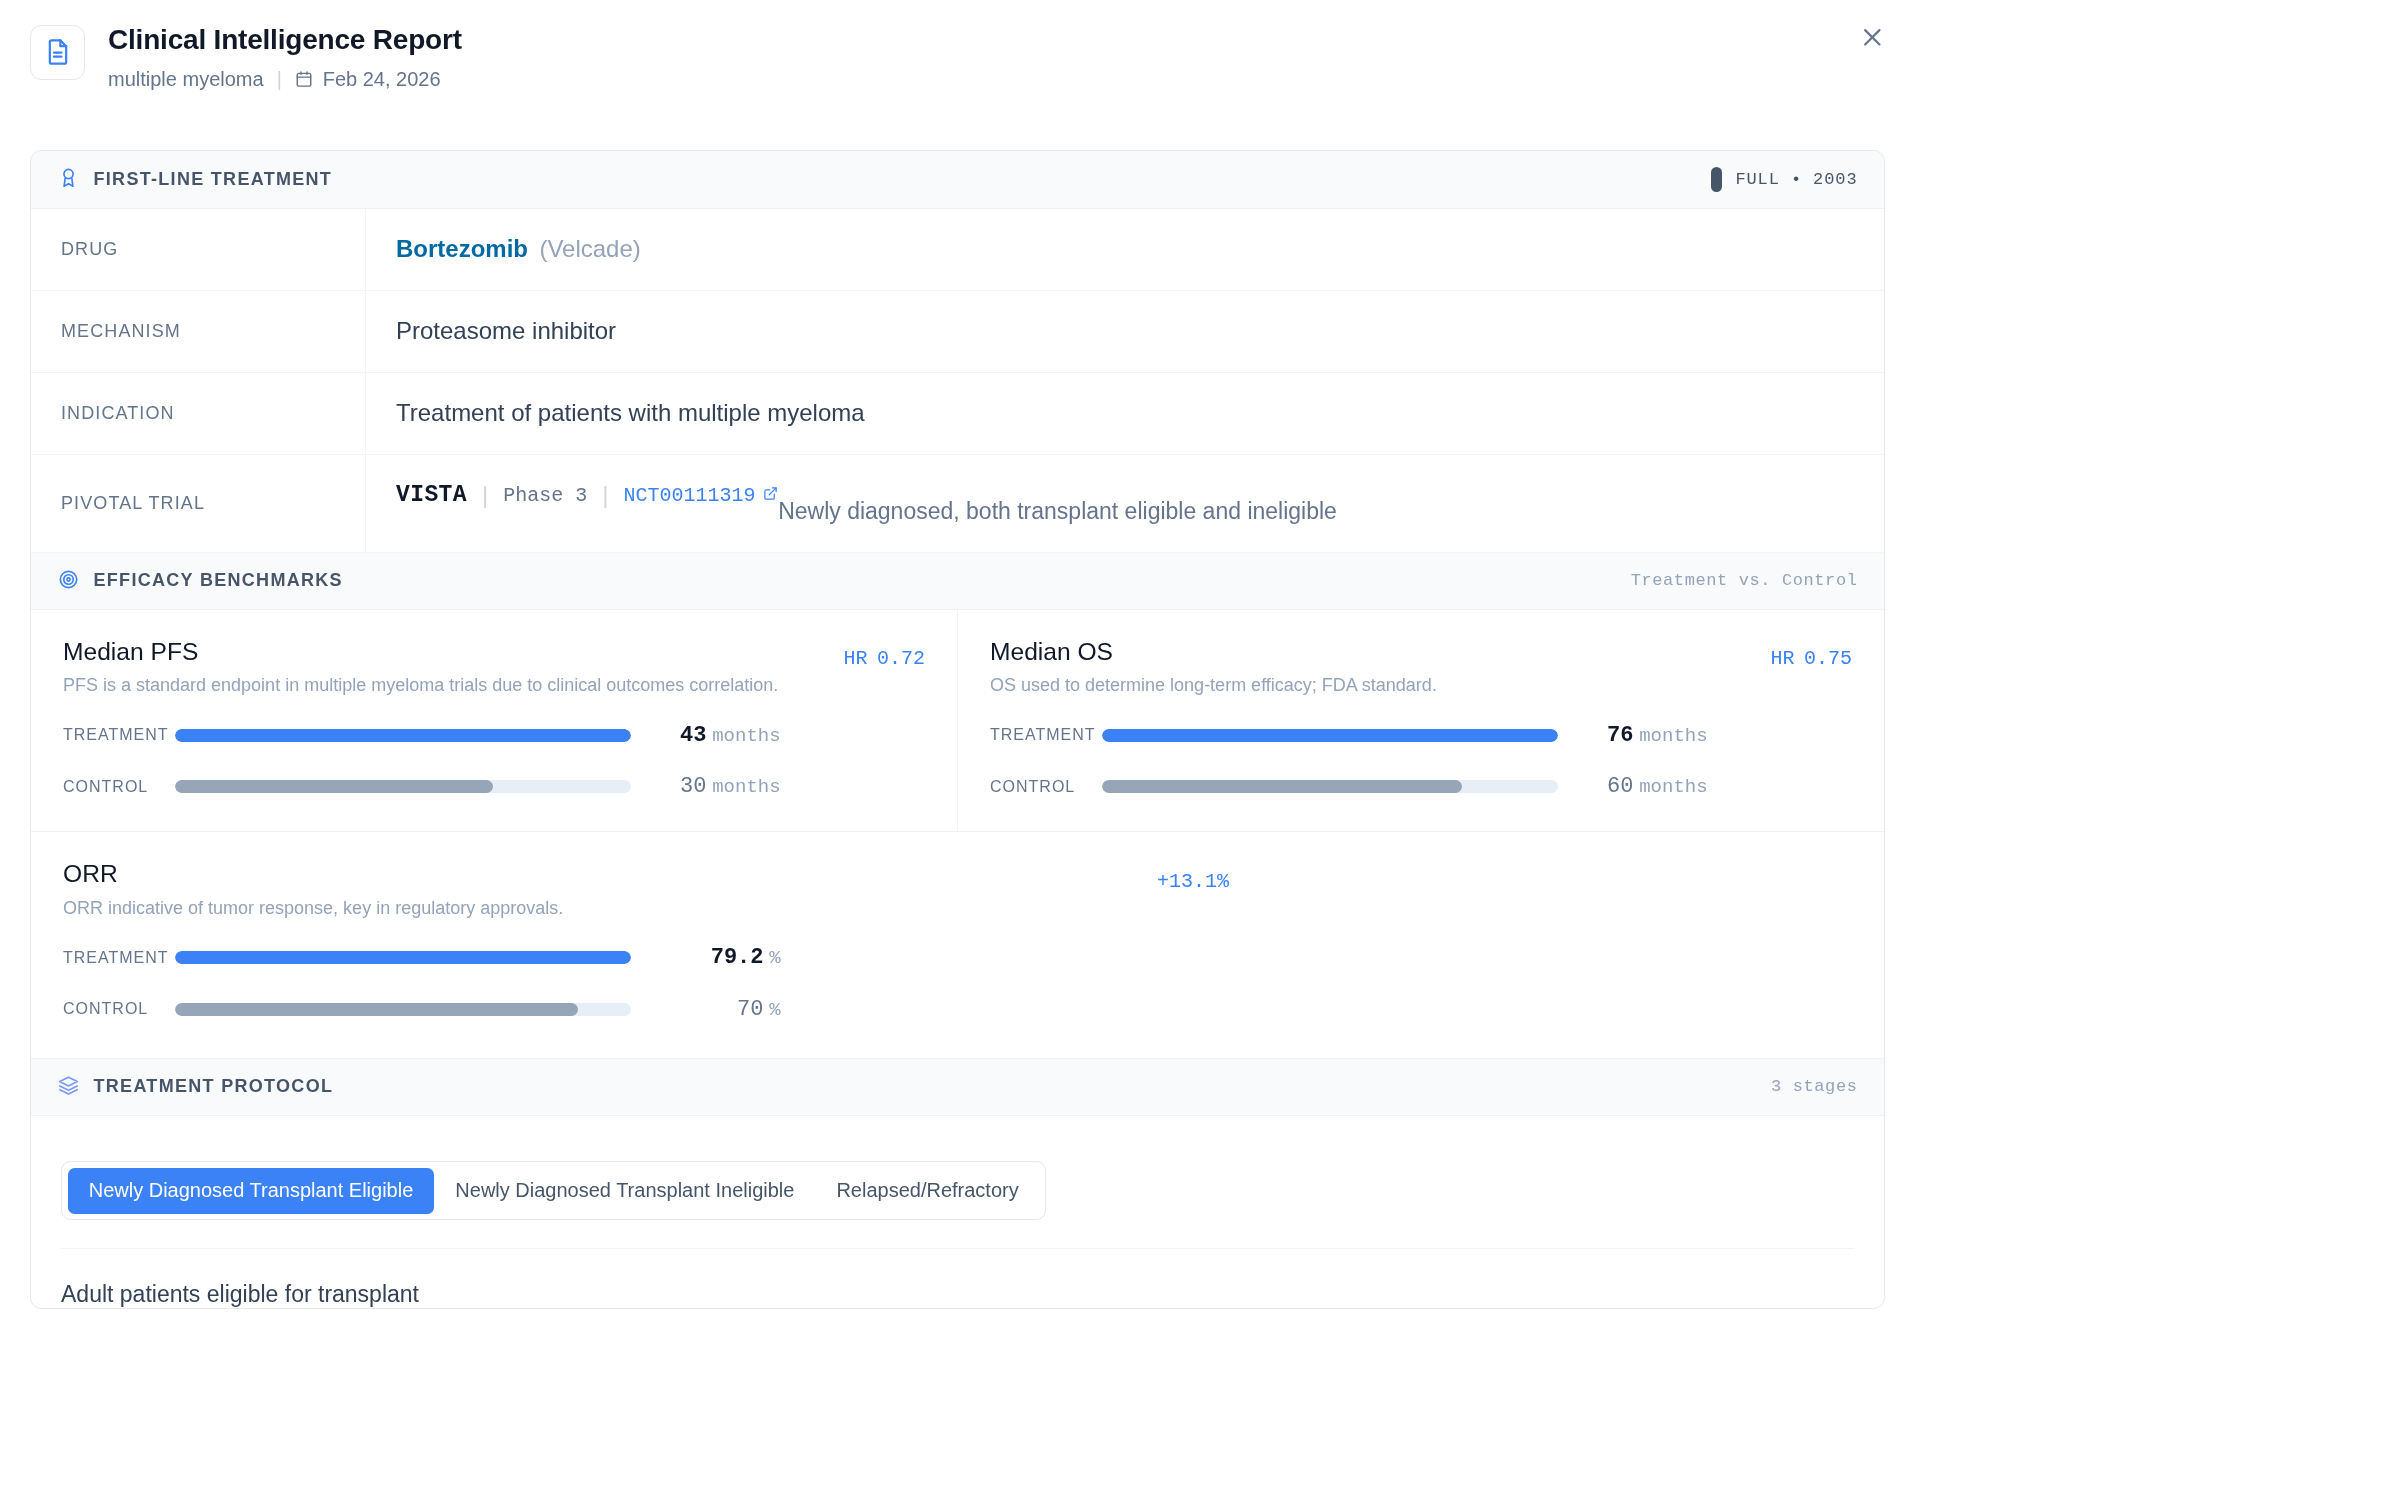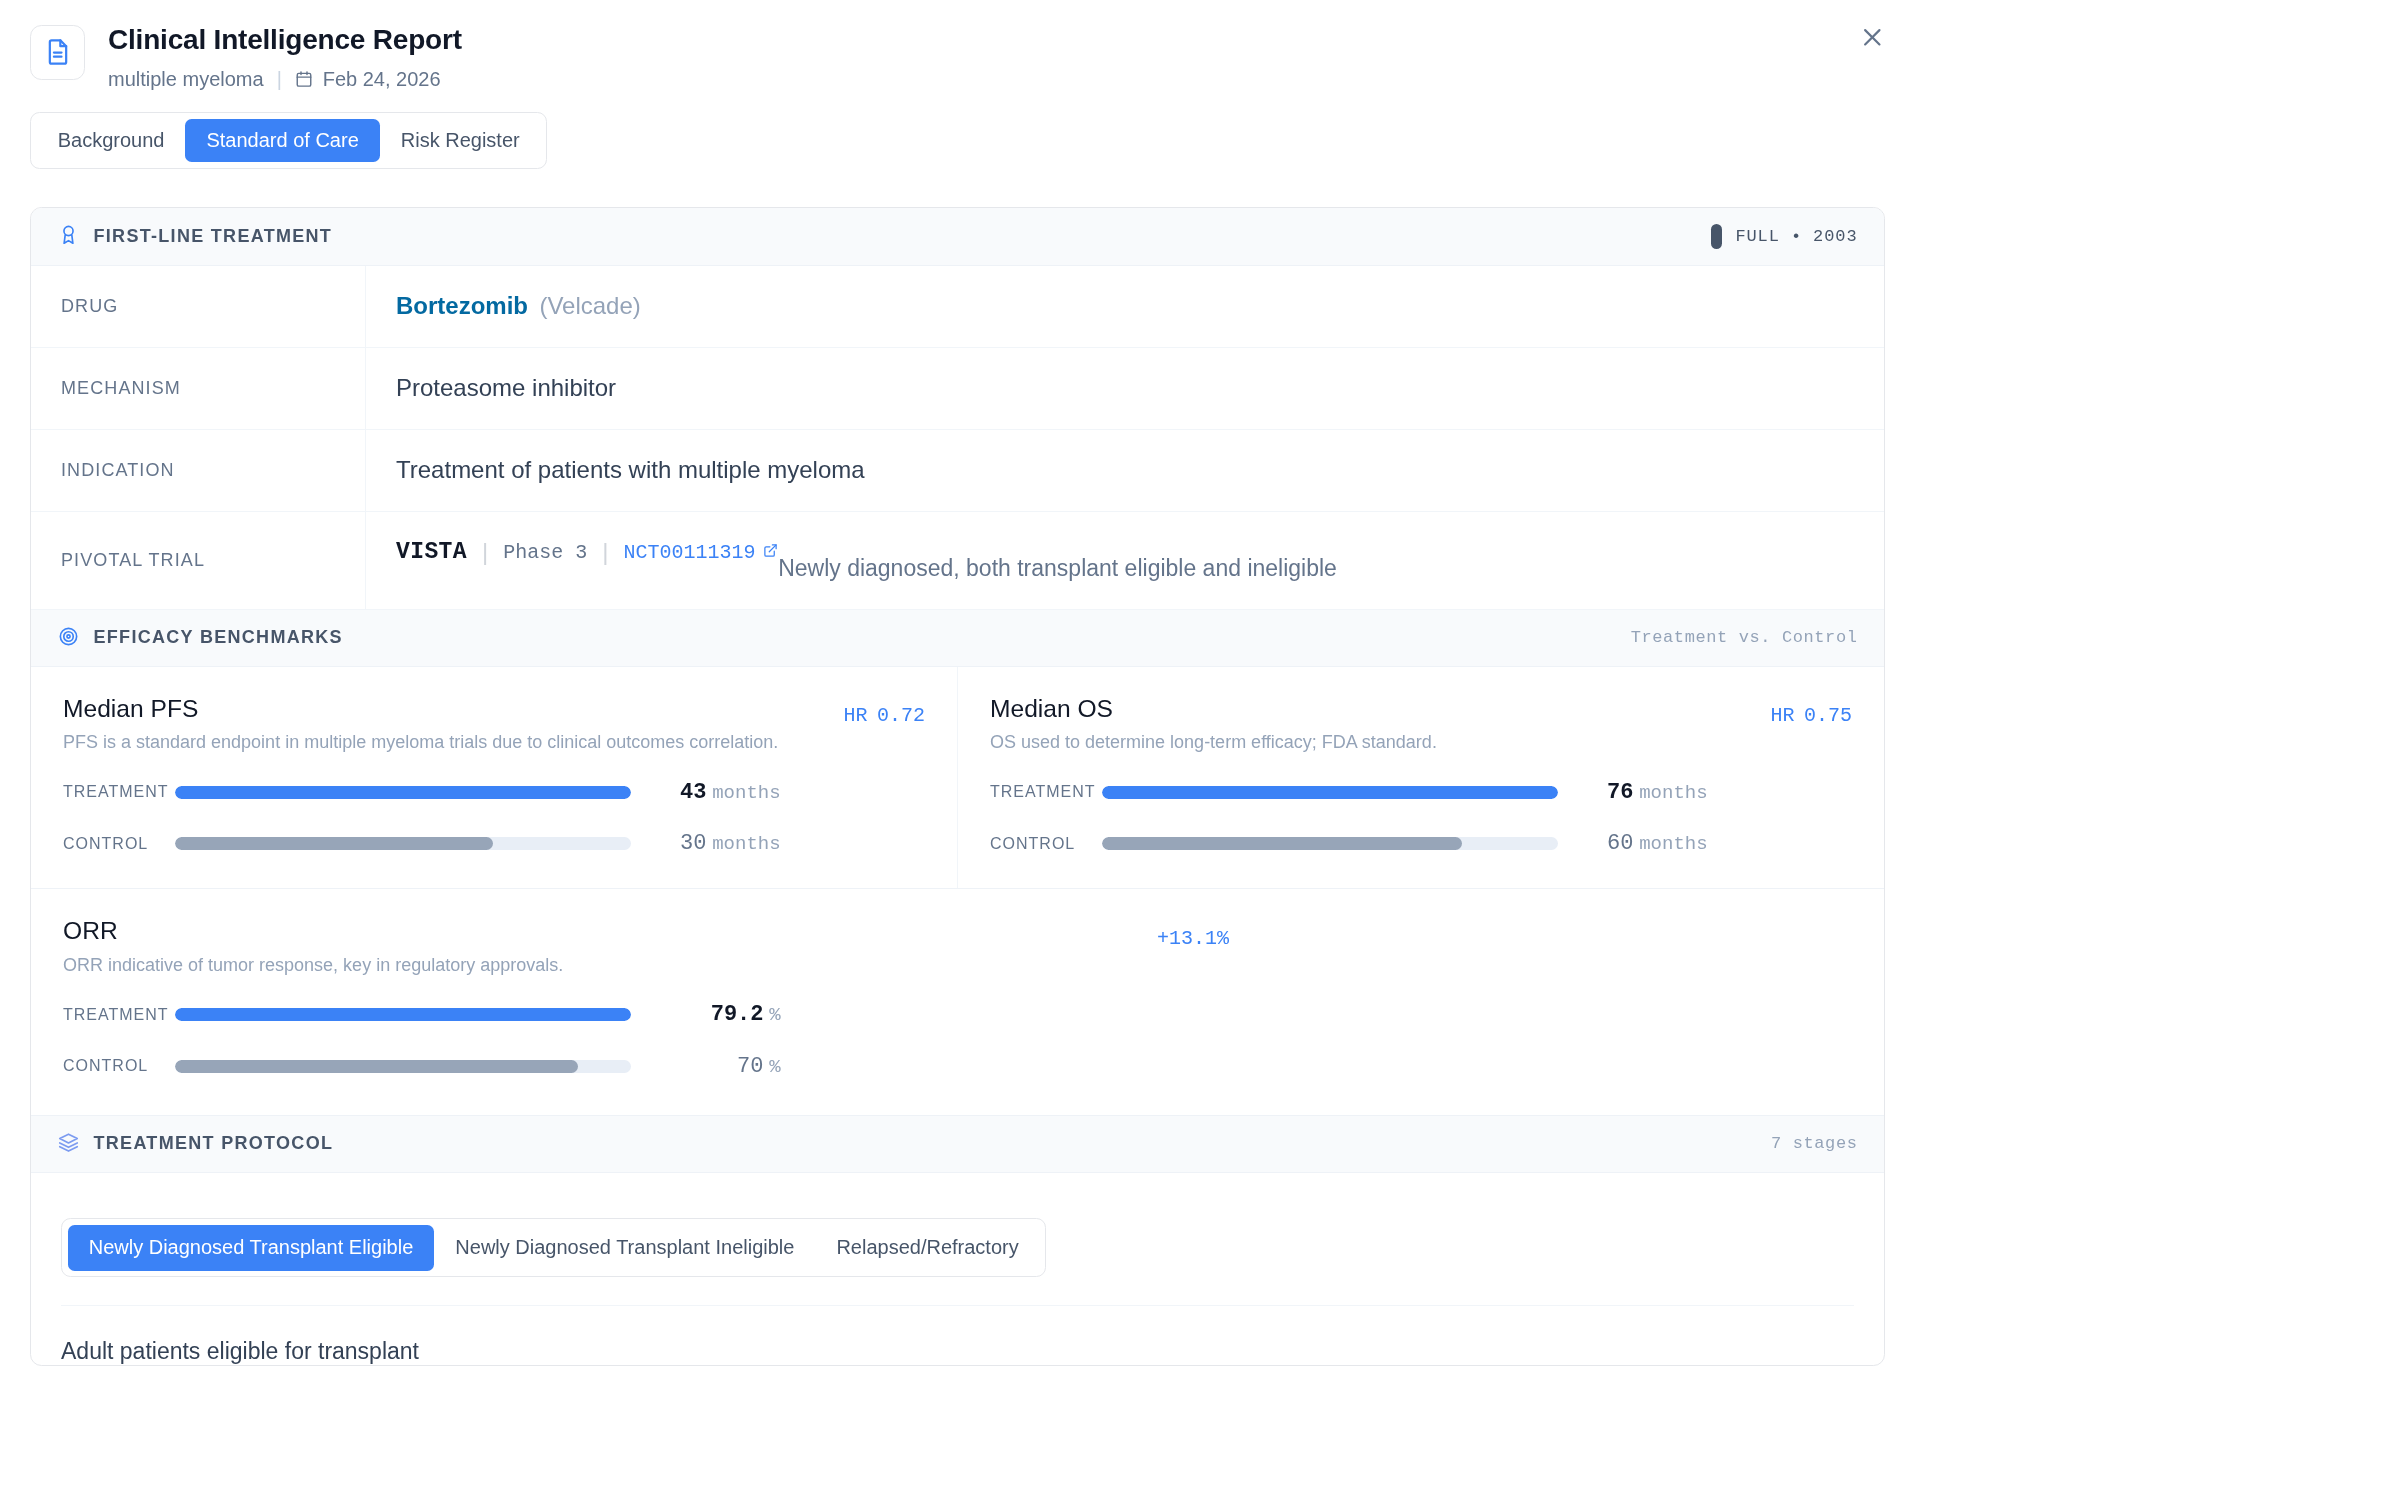--- a/index.html
+++ b/index.html
@@ -264,25 +264,20 @@
   </div>
 
   <div class="close-btn">
     <svg width="24.6" height="24.6" viewBox="0 0 24 24" fill="none" stroke="#64748b" stroke-width="2.1" stroke-linecap="round">
       <line x1="5" y1="5" x2="19" y2="19"></line>
       <line x1="19" y1="5" x2="5" y2="19"></line>
     </svg>
   </div>
 
   
-  <div class="tabs-wrap">
-    <div class="tab">Background</div>
-    <div class="tab active">Standard of Care</div>
-    <div class="tab">Risk Register</div>
-  </div>
 
   
   <div class="card">
 
     <div class="section-header">
       <div class="section-header-left">
         <span>
           <svg width="21" height="21" viewBox="0 0 24 24" fill="none" stroke="#3b82f6" stroke-width="1.9" stroke-linecap="round" stroke-linejoin="round">
             <circle cx="12" cy="8" r="5.2"></circle>
             <path d="M8.2 12.6 7 22l5-3 5 3-1.2-9.4"></path>
@@ -451,21 +446,21 @@
       <div class="section-header-left">
         <span>
           <svg width="21" height="21" viewBox="0 0 24 24" fill="none" stroke="#7c9bf0" stroke-width="1.9" stroke-linecap="round" stroke-linejoin="round">
             <polygon points="12 2.5 22 7.5 12 12.5 2 7.5 12 2.5"></polygon>
             <polyline points="2 12.5 12 17.5 22 12.5"></polyline>
             <polyline points="2 16.8 12 21.8 22 16.8"></polyline>
           </svg>
         </span>
         <span class="section-title">TREATMENT PROTOCOL</span>
       </div>
-      <div class="section-meta">7 stages</div>
+      <div class="section-meta">3 stages</div>
     </div>
 
     <div class="protocol-body">
       <div class="stage-tabs">
         <div class="stage-tab active">Newly Diagnosed Transplant Eligible</div>
         <div class="stage-tab">Newly Diagnosed Transplant Ineligible</div>
         <div class="stage-tab">Relapsed/Refractory</div>
       </div>
       <div class="protocol-divider"></div>
     </div>

